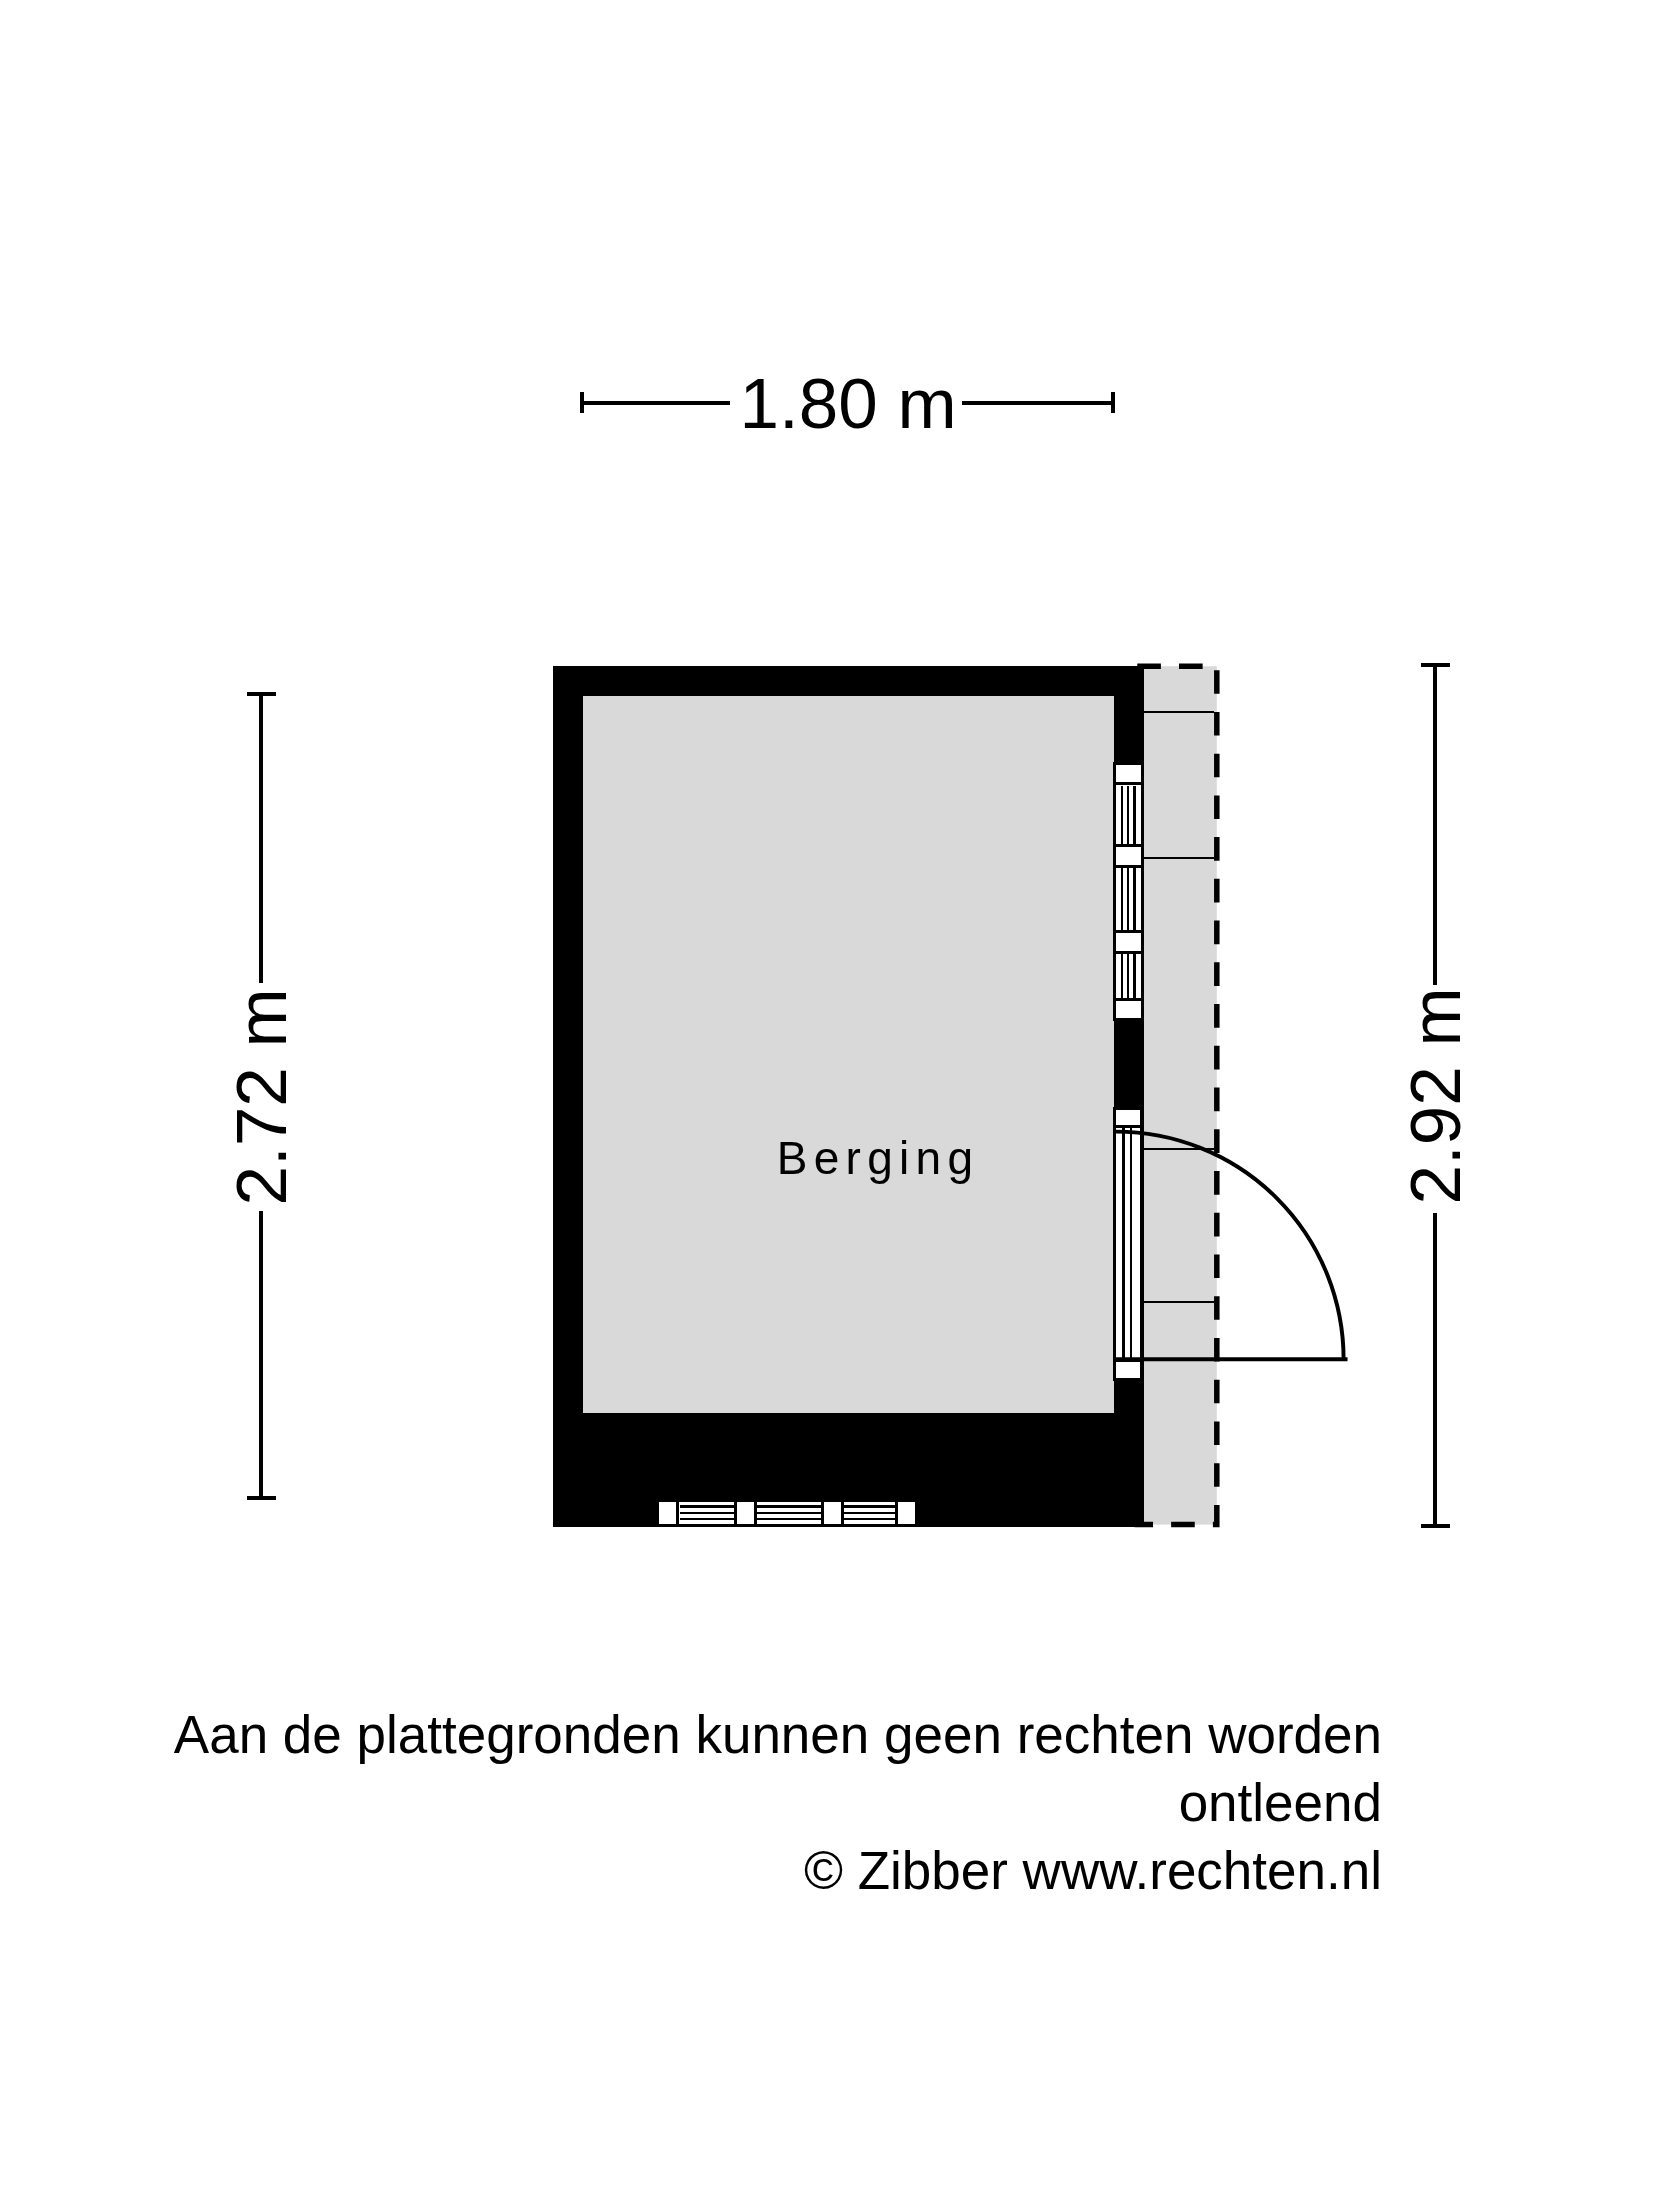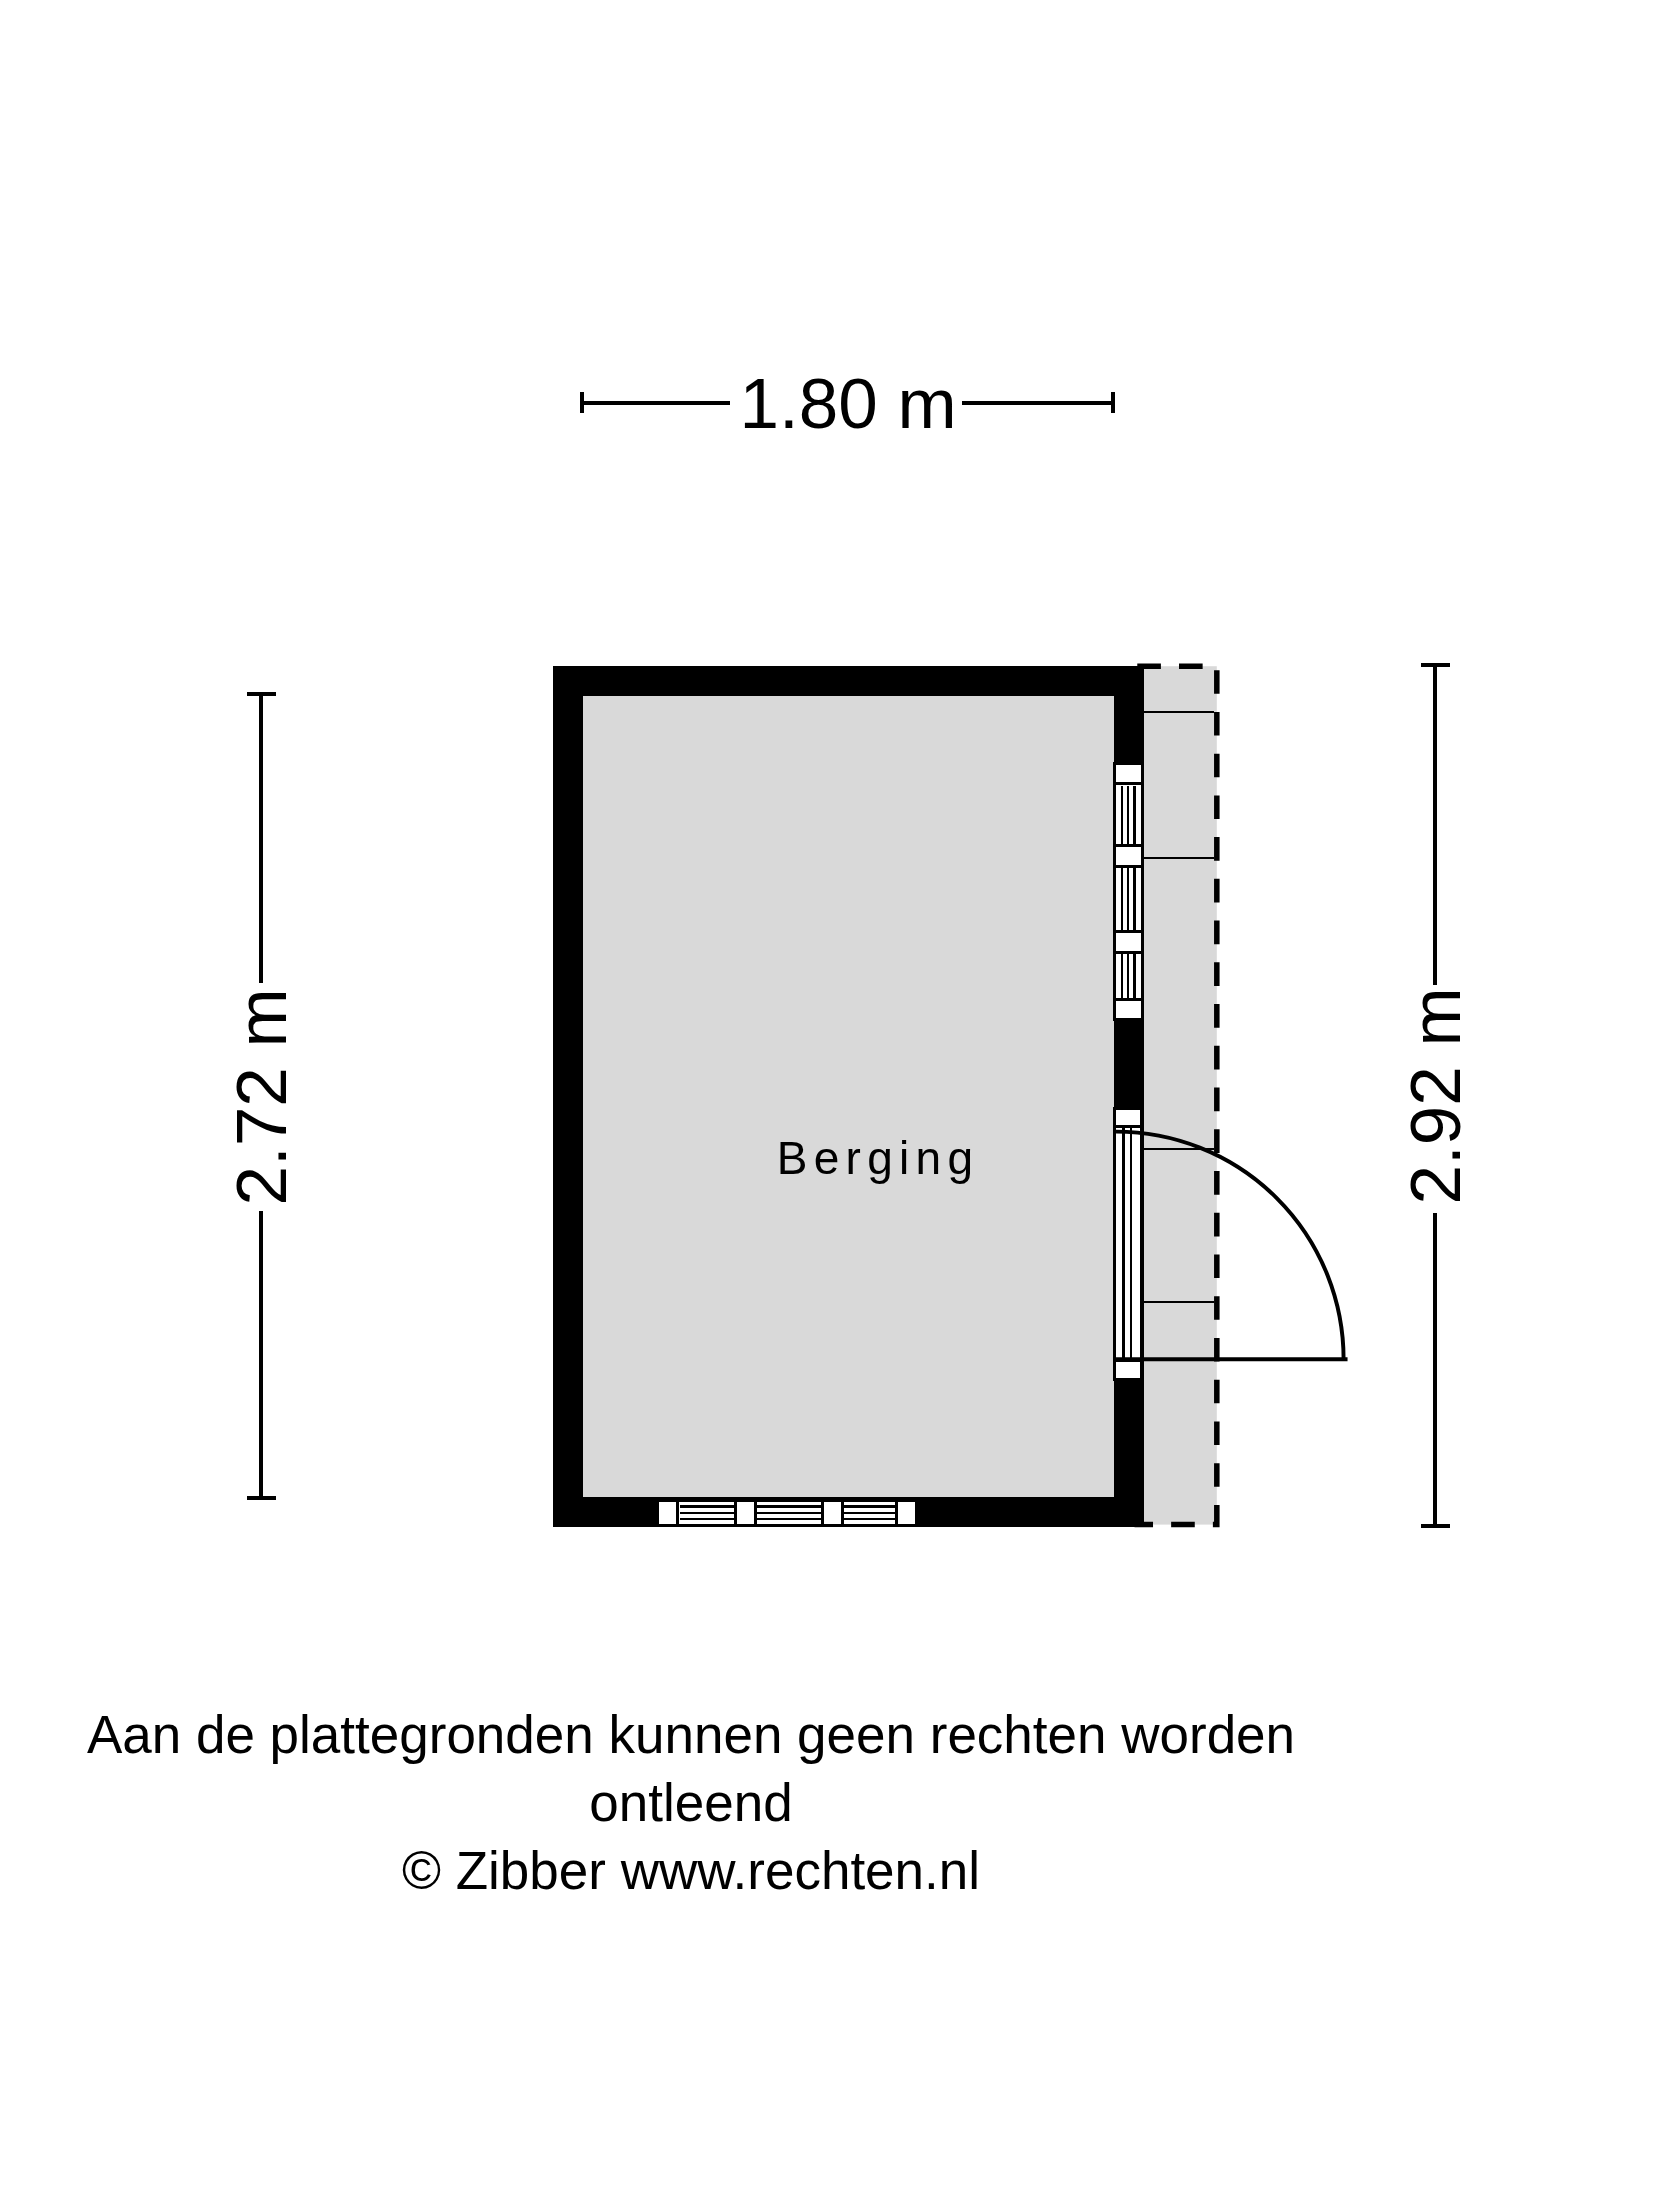--- a/index.html
+++ b/index.html
@@ -18,21 +18,21 @@
     color: var(--line);
     overflow: hidden;
   }
 
   
   .svg-annex { position: absolute; left: 0; top: 0; width: 1654px; height: 2205px; z-index: 1; }
   .annex-rect { fill: var(--floor); stroke: var(--wall); stroke-width: 7; stroke-dasharray: 30 23; }
 
   
   .room { position: absolute; left: 553px; top: 666px; width: 591px; height: 861px; background: var(--wall); z-index: 2; }
-  .floor { position: absolute; left: 30px; top: 30px; width: 531px; height: 801px; background: var(--floor); }
+  .floor { position: absolute; left: 30px; top: 30px; width: 531px; height: 717px; background: var(--floor); }
   .room-label {
     position: absolute; left: 295px; top: 462px;
     transform: translate(-50%, -50%);
     font-size: 46px; letter-spacing: 6.3px; white-space: nowrap;
   }
 
   
   .opening { position: absolute; background: #ffffff; border: 3.2px solid var(--wall); box-sizing: border-box; z-index: 3; }
 
   .win-right { left: 1113px; top: 762px; width: 31px; height: 259px; }
@@ -71,21 +71,21 @@
   .tick-h { position: absolute; width: 29px; height: 3.9px; background: var(--line); }
   .dim-label {
     position: absolute; font-size: 71px; white-space: nowrap;
     transform: translate(-50%, -50%);
   }
   .dim-label.vert { transform: translate(-50%, -50%) rotate(-90deg); }
 
   
   .footer {
     position: absolute; left: 0; top: 1701px; width: 1382px;
-    text-align: center; font-size: 53px; line-height: 68px; z-index: 5;
+    text-align: right; font-size: 53px; line-height: 68px; z-index: 5;
   }
 </style>
 </head>
 <body>
 
 <div class="canvas">
 
   <svg class="svg-annex" viewBox="0 0 2100 2800" width="1654" height="2205">
     <rect class="annex-rect" x="1444" y="846" width="101" height="1090"></rect>
   </svg>

